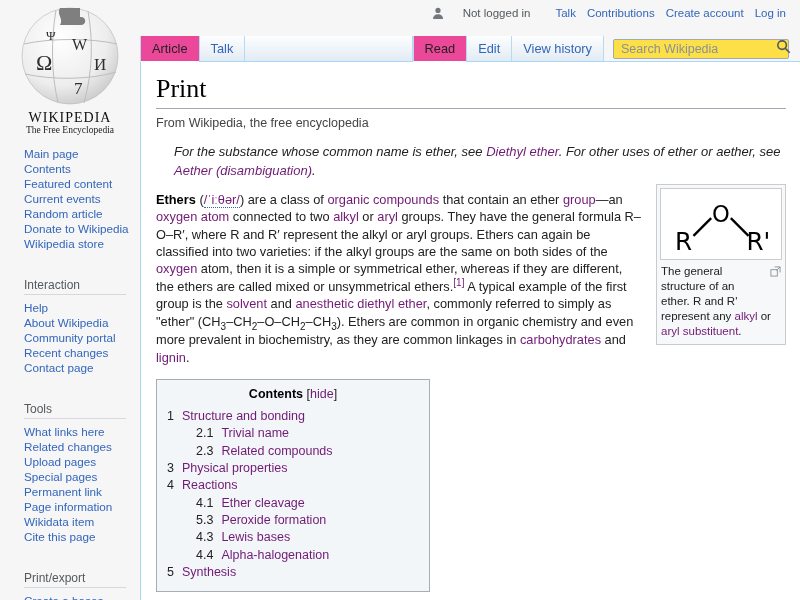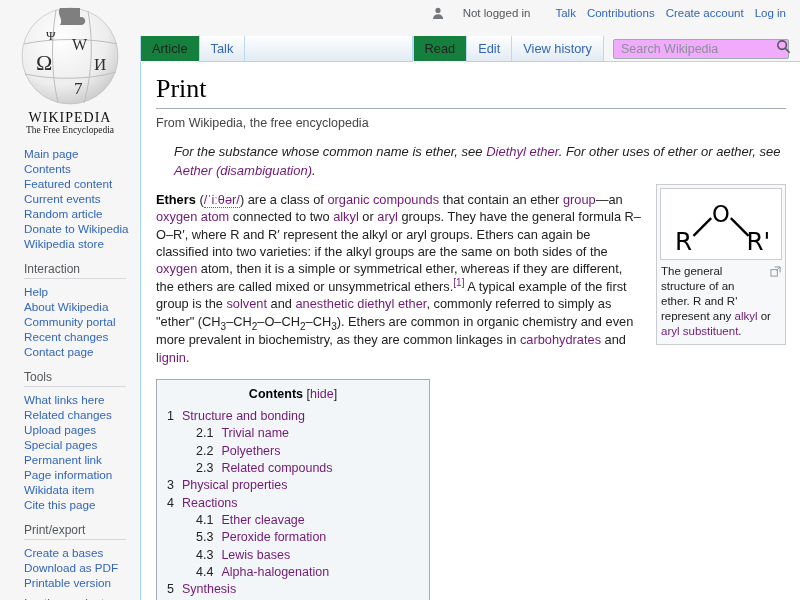--- a/index.html
+++ b/index.html
@@ -6,42 +6,42 @@
   .page{position:relative;width:800px;height:600px;overflow:hidden;background:#f6f6f6;
         font-family:"Liberation Sans",sans-serif;color:#202122;}
   a{text-decoration:none;cursor:pointer;}
   .wl{color:#701a75;}
   
   .sidebar{position:absolute;left:0;top:0;width:140px;height:600px;}
   .logo{height:134px;padding-top:6px;text-align:center;}
   .wordmark{font-family:"Liberation Serif",serif;font-size:14px;letter-spacing:1px;color:#0f0f0f;line-height:15px;}
   .tagline{font-family:"Liberation Serif",serif;font-size:9.5px;color:#222;line-height:11px;}
   .side-nav{padding:6px 6px 0 24px;}
-  .side-section{margin-top:11px;}
+  .side-section{margin-top:27px;}
   .side-section.first{margin-top:0;}
   .side-section.last{margin-top:7px;}
   .side-heading{font-size:12px;color:#54595d;line-height:14px;padding-bottom:2px;margin-bottom:5px;
                 border-bottom:1px solid #d5d9dd;width:102px;}
   .side-link{display:block;font-size:11.7px;line-height:15px;color:#3366bb;white-space:nowrap;}
   
   .header{position:absolute;left:140px;top:0;right:0;height:61px;z-index:2;}
   .personal{position:absolute;top:7px;right:14px;display:flex;align-items:center;gap:25px;font-size:11.5px;}
   .pt-status{color:#54595d;margin-left:-6px;}
   .pt-link{color:#3366bb;}
   .tabs-row{position:absolute;bottom:0;left:0;right:0;height:25px;display:flex;align-items:stretch;}
   .tab{display:flex;align-items:center;padding:0 11px;font-size:12.8px;white-space:nowrap;
        background:linear-gradient(#fdfeff,#e2ebf3);border-left:1px solid #b8d9f2;}
   .tab a,.tab span{line-height:25px;}
   .tab .t-link{color:#3366bb;}
-  .tab.active{background:#15803d;color:#222;border-bottom:1px solid #fff;margin-bottom:-1px;z-index:3;}
+  .tab.active{background:#ec4899;color:#222;border-bottom:1px solid #fff;margin-bottom:-1px;z-index:3;}
   .tab-spacer{flex:1;background:linear-gradient(#fdfeff,#e2ebf3);border-left:1px solid #b8d9f2;border-right:1px solid #b8d9f2;}
   .tab.last-grad{border-right:1px solid #b8d9f2;}
   .search-zone{width:196px;display:flex;align-items:center;position:relative;}
   .search-input{width:176px;height:20px;margin-left:9px;border:1px solid #a2a9b1;border-radius:2px;
-                background:#f0abfc;font-size:12.5px;padding:0 24px 0 7px;color:#202122;outline:none;
+                background:#fde047;font-size:12.5px;padding:0 24px 0 7px;color:#202122;outline:none;
                 font-family:"Liberation Sans",sans-serif;box-sizing:border-box;}
   .search-input::placeholder{color:#8a9097;}
   .search-icon{position:absolute;right:9px;top:3px;}
   
   .content{position:absolute;left:140px;top:61px;width:660px;height:539px;background:#fff;
            border-left:1px solid #a7d7f9;border-top:1px solid #a7d7f9;box-sizing:border-box;
            padding:10px 14px 0 15px;overflow:hidden;}
   h1.title{font-family:"Liberation Serif",serif;font-size:26px;font-weight:normal;margin:2px 0 0;
            padding-bottom:4px;border-bottom:1px solid #a2a9b1;color:#000;}
   .site-sub{font-size:12.5px;color:#444;margin-top:7px;}
@@ -226,23 +226,20 @@
       </div>
       <div>
 
       <div class="toc-item lvl1">
             <span class="num">1</span><a class="wl" href="#">Structure and bonding</a>
           </div>
           <div class="toc-item lvl2">
             <span class="num">2.1</span><a class="wl" href="#">Trivial name</a>
           </div>
           <div class="toc-item lvl2">
-            <span class="num">2.2</span><a class="wl" href="#">Polyethers</a>
-          </div>
-          <div class="toc-item lvl2">
             <span class="num">2.3</span><a class="wl" href="#">Related compounds</a>
           </div>
           <div class="toc-item lvl1">
             <span class="num">3</span><a class="wl" href="#">Physical properties</a>
           </div>
           <div class="toc-item lvl1">
             <span class="num">4</span><a class="wl" href="#">Reactions</a>
           </div>
           <div class="toc-item lvl2">
             <span class="num">4.1</span><a class="wl" href="#">Ether cleavage</a>

